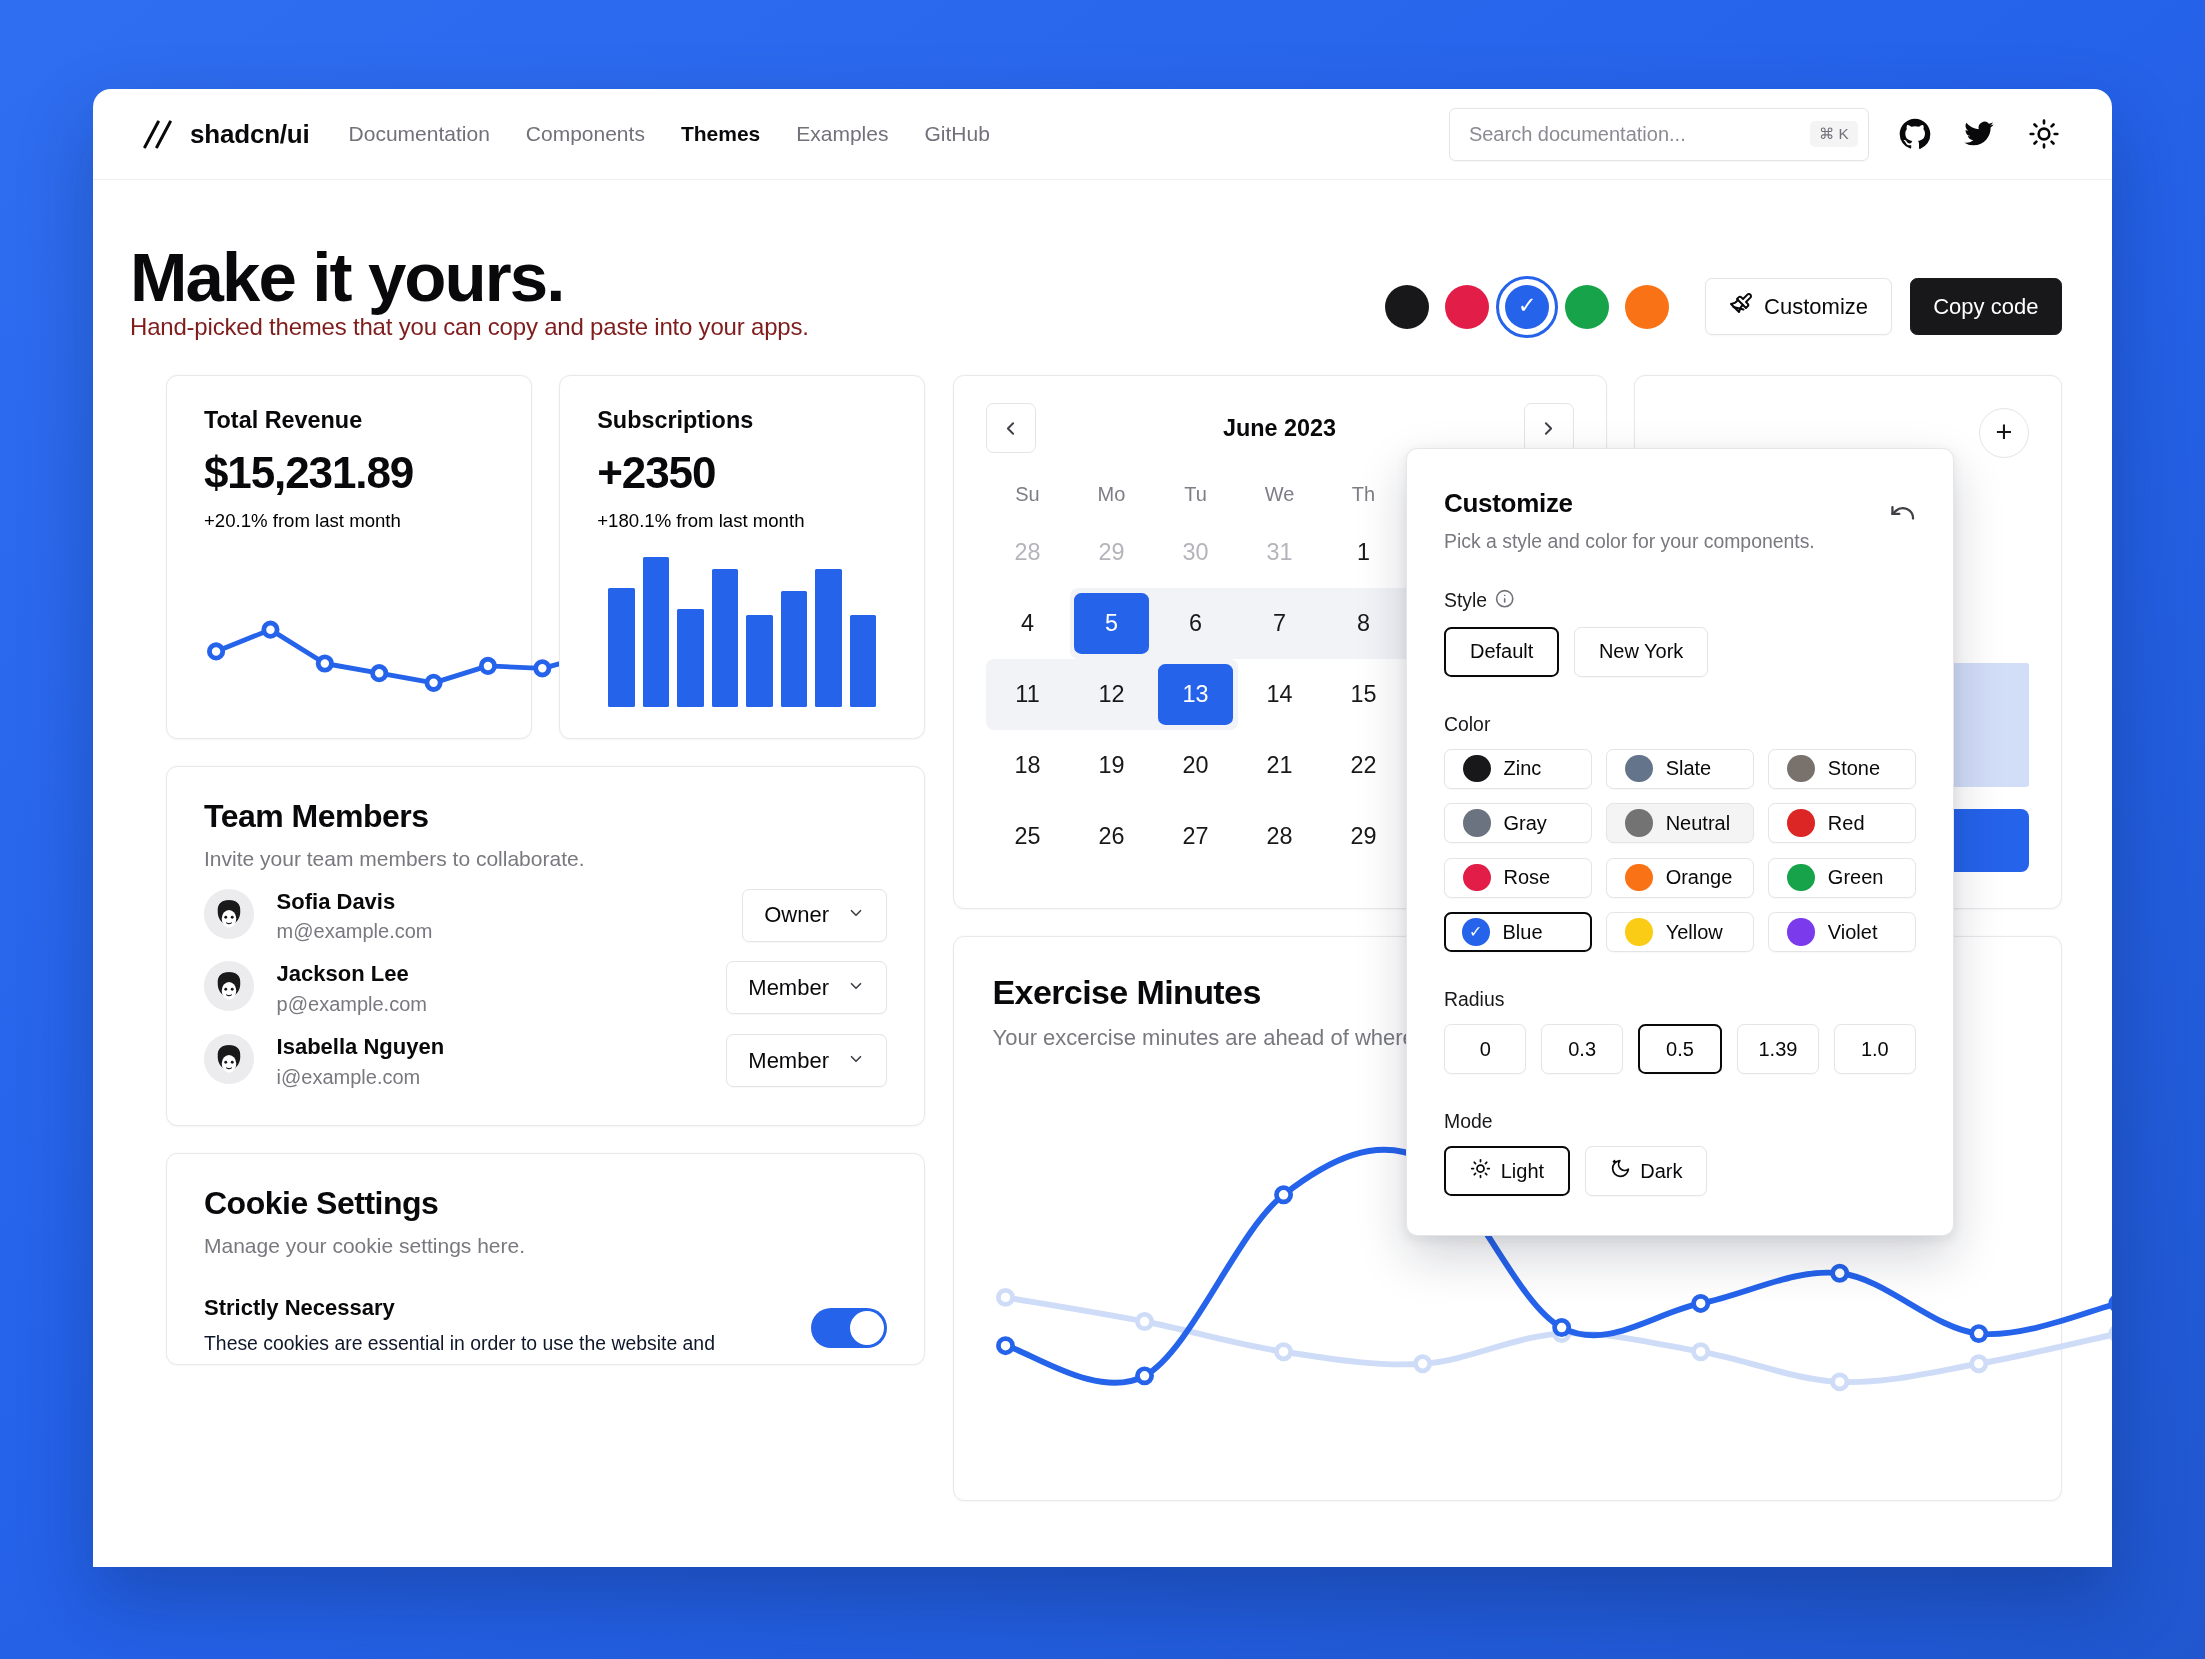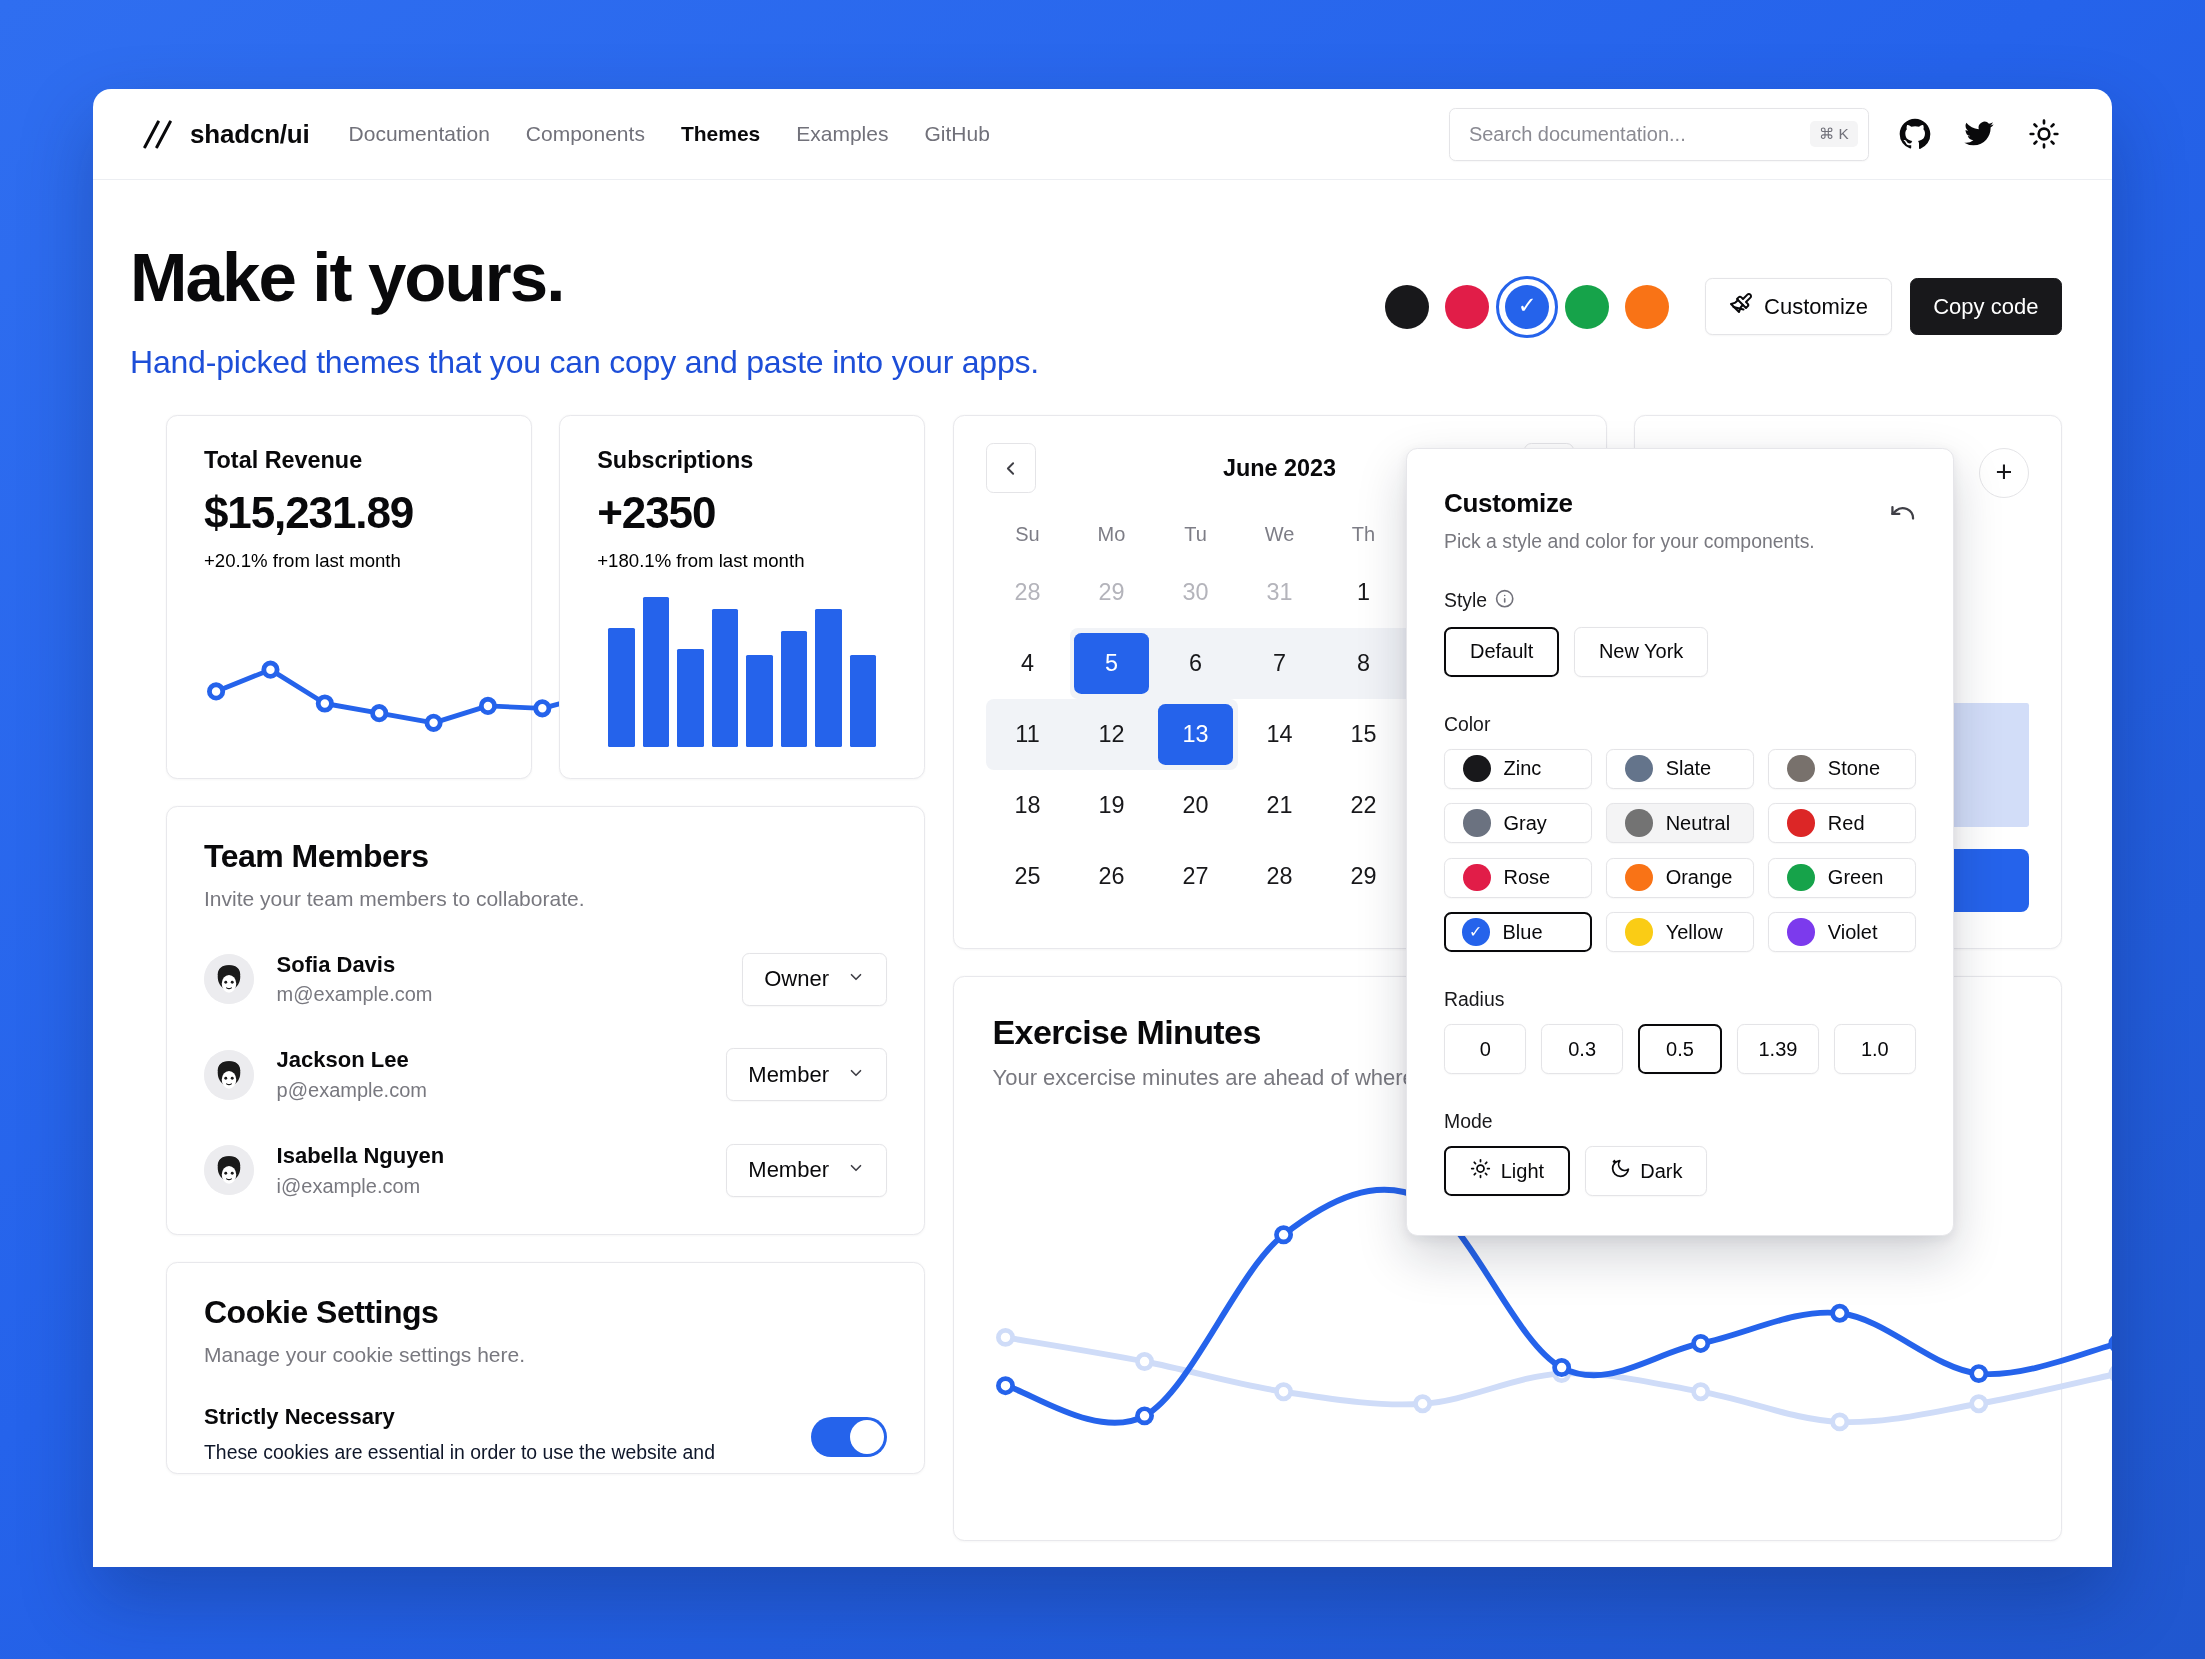--- a/index.html
+++ b/index.html
@@ -62,21 +62,21 @@
   .hicon { width: 37px; height: 37px; display: flex; align-items: center; justify-content: center; }
   .hicon svg { display: block; }
 
   
   .hero { padding: 48px 50px 0 37px; display: flex; align-items: flex-start; }
   .hero-left { padding-top: 14.5px; }
   .hero h1 {
     font-size: 69px; font-weight: 800; color: #09090b;
     letter-spacing: -1.9px; line-height: 1.02;
   }
-  .hero p { margin-top: 31px; font-size: 32px; color: #1d4ed8; letter-spacing: -0.2px; }
+  .hero p { font-size: 24px; color: #7f1d1d; letter-spacing: -0.2px; }
 
   .hero-right { margin-left: auto; display: flex; align-items: center; gap: 18px; padding-top: 50px; }
   .swatches { display: flex; align-items: center; gap: 16px; margin-right: 18px; }
   .swatch {
     width: 44px; height: 44px; border-radius: 50%;
     display: flex; align-items: center; justify-content: center;
     position: relative; cursor: pointer;
   }
   .swatch.sel::after {
     content: ""; position: absolute; inset: -9px;
@@ -115,21 +115,21 @@
 
   .spark { position: absolute; left: 37px; right: 37px; bottom: 31px; height: 145px; }
   .barmini { position: absolute; left: 48px; right: 48px; bottom: 31px; height: 153px;
              display: flex; align-items: flex-end; gap: 8px; }
   .barmini span { flex: 1; background: #2563eb; border-radius: 1.6px; }
 
   
   .team { margin-top: 27.5px; padding-bottom: 36px; }
   .team h3 { font-size: 32px; font-weight: 700; color: #09090b; letter-spacing: -0.5px; }
   .team .desc { font-size: 21px; color: #78787f; margin-top: 11.3px; }
-  .member { display: flex; align-items: center; margin-top: 41px; }
+  .member { display: flex; margin-top: 18px; }
   .avatar {
     width: 50px; height: 50px; border-radius: 50%; background: #ececef;
     flex: none; overflow: hidden; position: relative; margin-right: 22.6px;
   }
   .avatar svg { display: block; }
   .m-name { font-size: 22px; font-weight: 600; color: #09090b; }
   .m-mail { font-size: 20px; color: #78787f; margin-top: 5.7px; }
   .role {
     margin-left: auto; height: 53px; border: 0.8px solid #e4e4e7; border-radius: 7.3px;
     display: flex; align-items: center; gap: 18px; padding: 0 21px;

